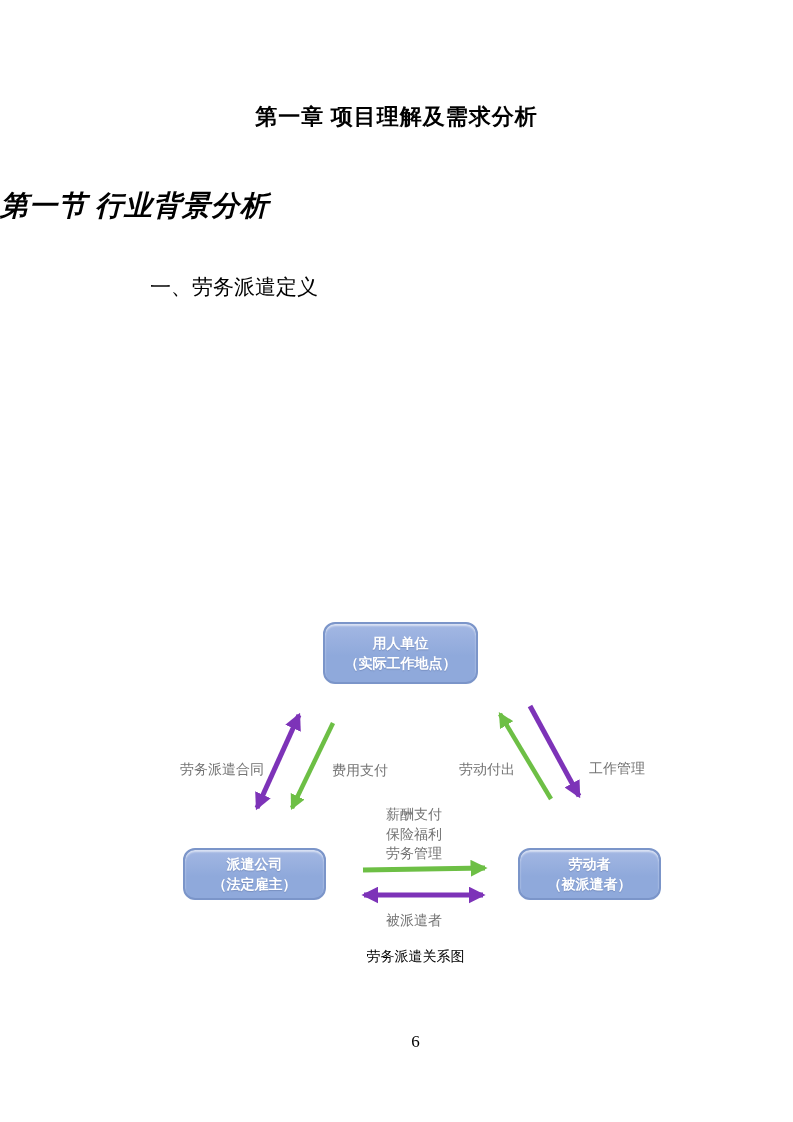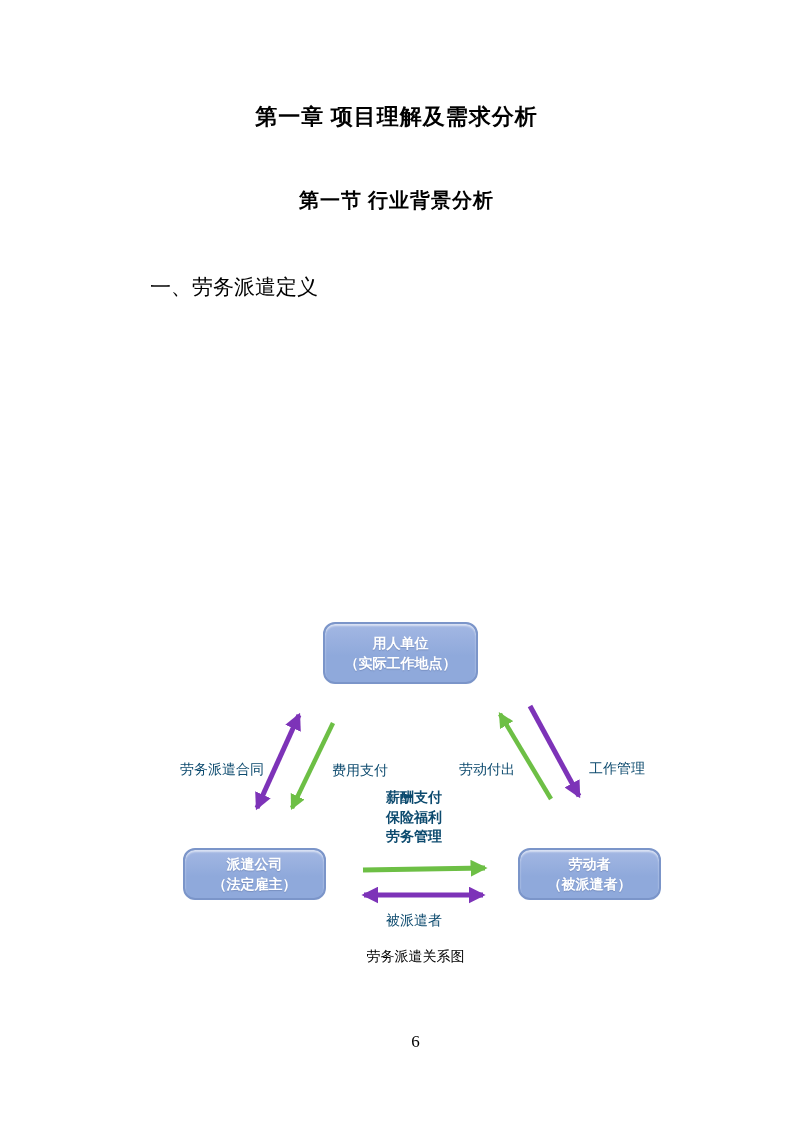--- a/index.html
+++ b/index.html
@@ -22,23 +22,24 @@
     padding-left:48px;
   }
   .chapter-title{
     position:absolute;top:102px;left:0;right:0;
     text-align:center;
     font-size:22px;font-weight:bold;
     letter-spacing:1px;
   }
   .section-title{
     position:absolute;top:187px;left:0;right:0;
-    text-align:center;
-    font-size:20px;font-weight:bold;
+    text-align:left;
+    font-size:28px;font-weight:bold;
     letter-spacing:1px;
+    font-style:italic;
   }
   .subhead{
     position:absolute;top:273px;left:150px;
     font-size:21px;
   }
   .body-par{
     position:absolute;top:302px;left:105px;width:578px;
     font-size:19px;line-height:42px;
     text-align:justify;
     text-indent:45px;
@@ -57,29 +58,29 @@
     font-weight:bold;font-size:14px;line-height:20px;
     text-shadow:0 1px 1px rgba(90,110,160,.45);
     text-align:center;
   }
   .node-top{left:323px;top:7px;width:155px;height:62px;}
   .node-left{left:183px;top:233px;width:143px;height:52px;}
   .node-right{left:518px;top:233px;width:143px;height:52px;}
   .edge-label{
     position:absolute;
     font-family:"Liberation Sans","DejaVu Sans",sans-serif;
-    font-size:14px;color:#0c4a6e;
+    font-size:14px;color:#737373;
     white-space:nowrap;
     text-align:right;
   }
   .lbl-dispatch-contract{left:180px;top:146px;}
   .lbl-fee-payment{left:332px;top:147px;}
   .lbl-labor-output{left:459px;top:146px;}
   .lbl-work-management{left:589px;top:145px;}
-  .lbl-mid-stack{left:386px;top:173px;line-height:19.5px;font-weight:bold;}
+  .lbl-mid-stack{left:386px;top:190px;line-height:19.5px;}
   .lbl-labor-contract{left:386px;top:297px;}
   .arrow-purple{stroke:var(--arrow-purple);}
   .arrow-green{stroke:var(--arrow-green);}
   .head-purple{fill:var(--arrow-purple);}
   .head-green{fill:var(--arrow-green);}
   .caption{
     position:absolute;top:948px;left:0;right:0;
     text-align:center;padding-left:38px;
     font-size:14px;
   }

